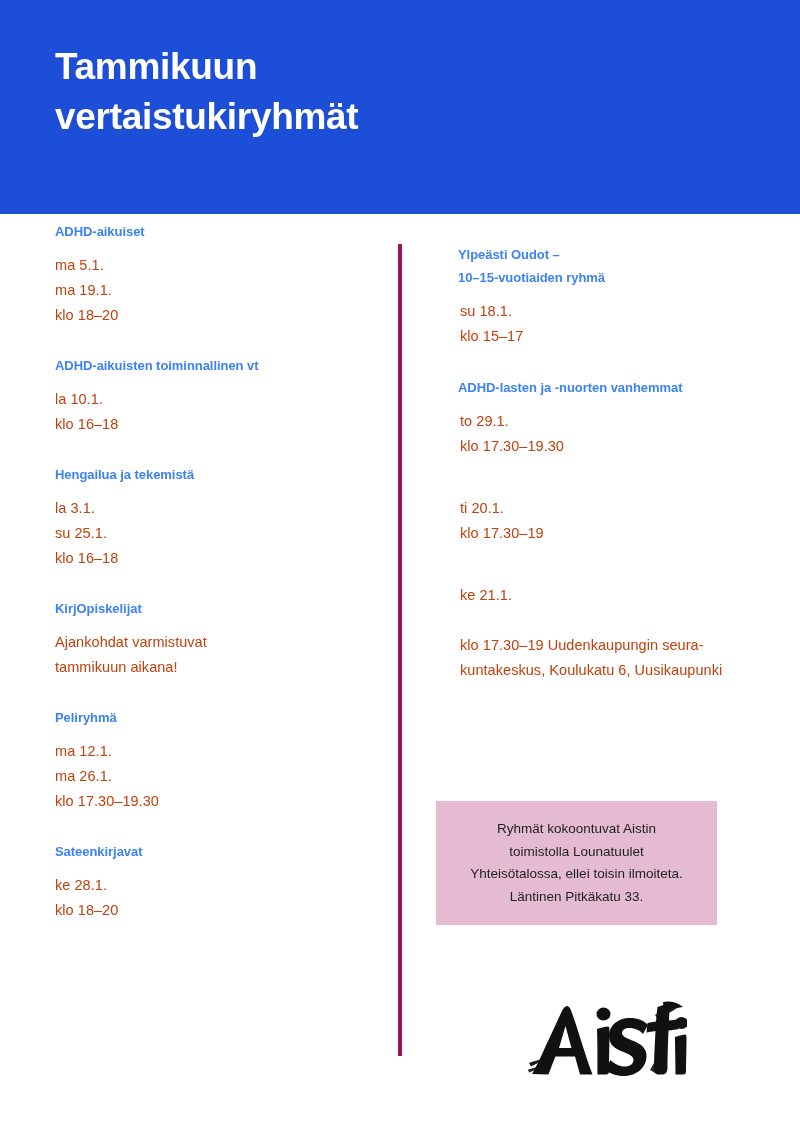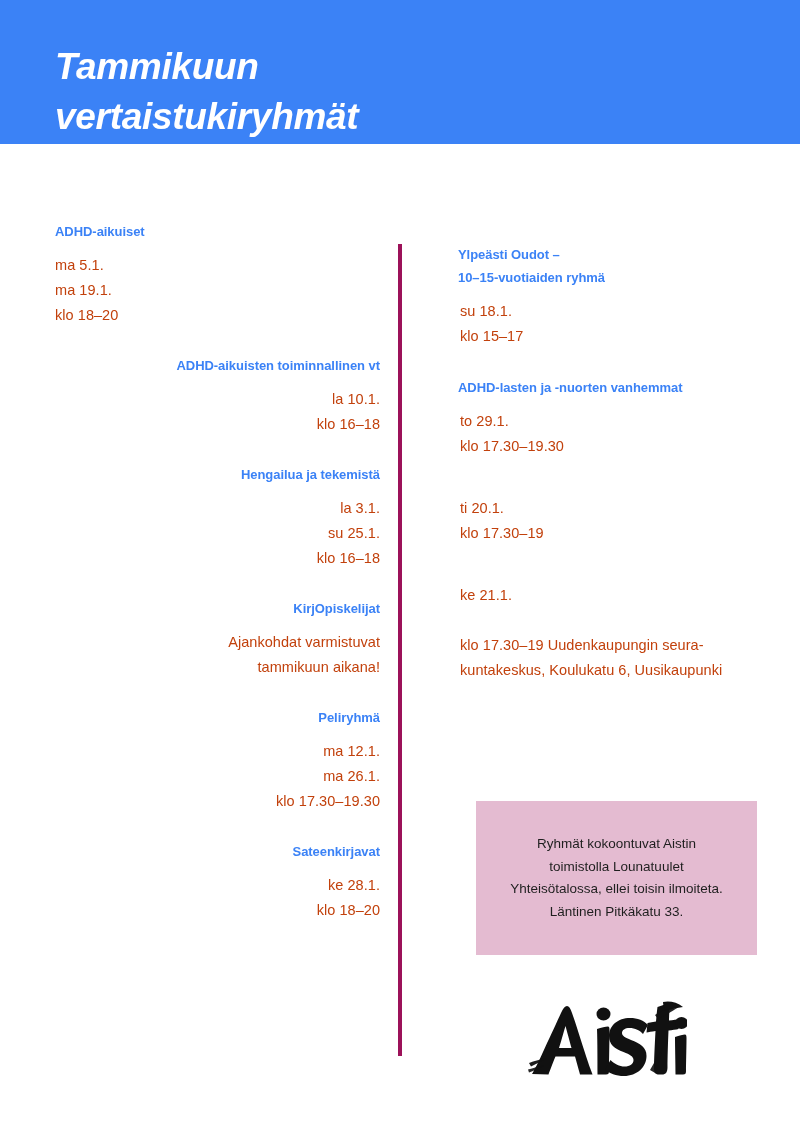--- a/index.html
+++ b/index.html
@@ -22,23 +22,22 @@
     background: #ffffff;
     overflow: hidden;
   }
 
   
   .header-band {
     position: absolute;
     left: 0;
     top: 0;
     width: 800px;
-    height: 144px;
-    background: #3b82f6;
-    font-style: italic;
+    height: 214px;
+    background: #1d4ed8;
   }
   .header-title {
     position: absolute;
     left: 55px;
     top: 42px;
     width: 620px;
     color: #ffffff;
     font-size: 37px;
     font-weight: bold;
     line-height: 50px;
@@ -92,37 +91,37 @@
     font-size: 14.5px;
     font-weight: normal;
     color: #c2410c;
     line-height: 25px;
     white-space: pre-line;
     letter-spacing: 0.05px;
   }
 
   
   .col-left .group          { padding-top: 0; }
-  .col-left .group + .group { padding-top: 26px; text-align: right; }
+  .col-left .group + .group { padding-top: 26px; }
   .col-left .group-lines    { padding-top: 10px; }
 
   .col-right .group          { padding-top: 0; }
   .col-right .group + .group { padding-top: 27px; }
   .col-right .group-lines    { padding-top: 10px; padding-left: 2px; }
 
   .col-left  > .group:first-child { margin-top: 41px; }
   .col-right > .group:first-child { margin-top: 64px; }
 
   
   .note-box {
     position: absolute;
-    left: 476px;
+    left: 436px;
     top: 622px;
     width: 281px;
-    height: 154px;
+    height: 124px;
     background: #e4bbd1;
     display: flex;
     align-items: center;
     justify-content: center;
   }
   .note-text {
     font-size: 13.5px;
     line-height: 22.5px;
     color: #1f1f1f;
     text-align: center;

